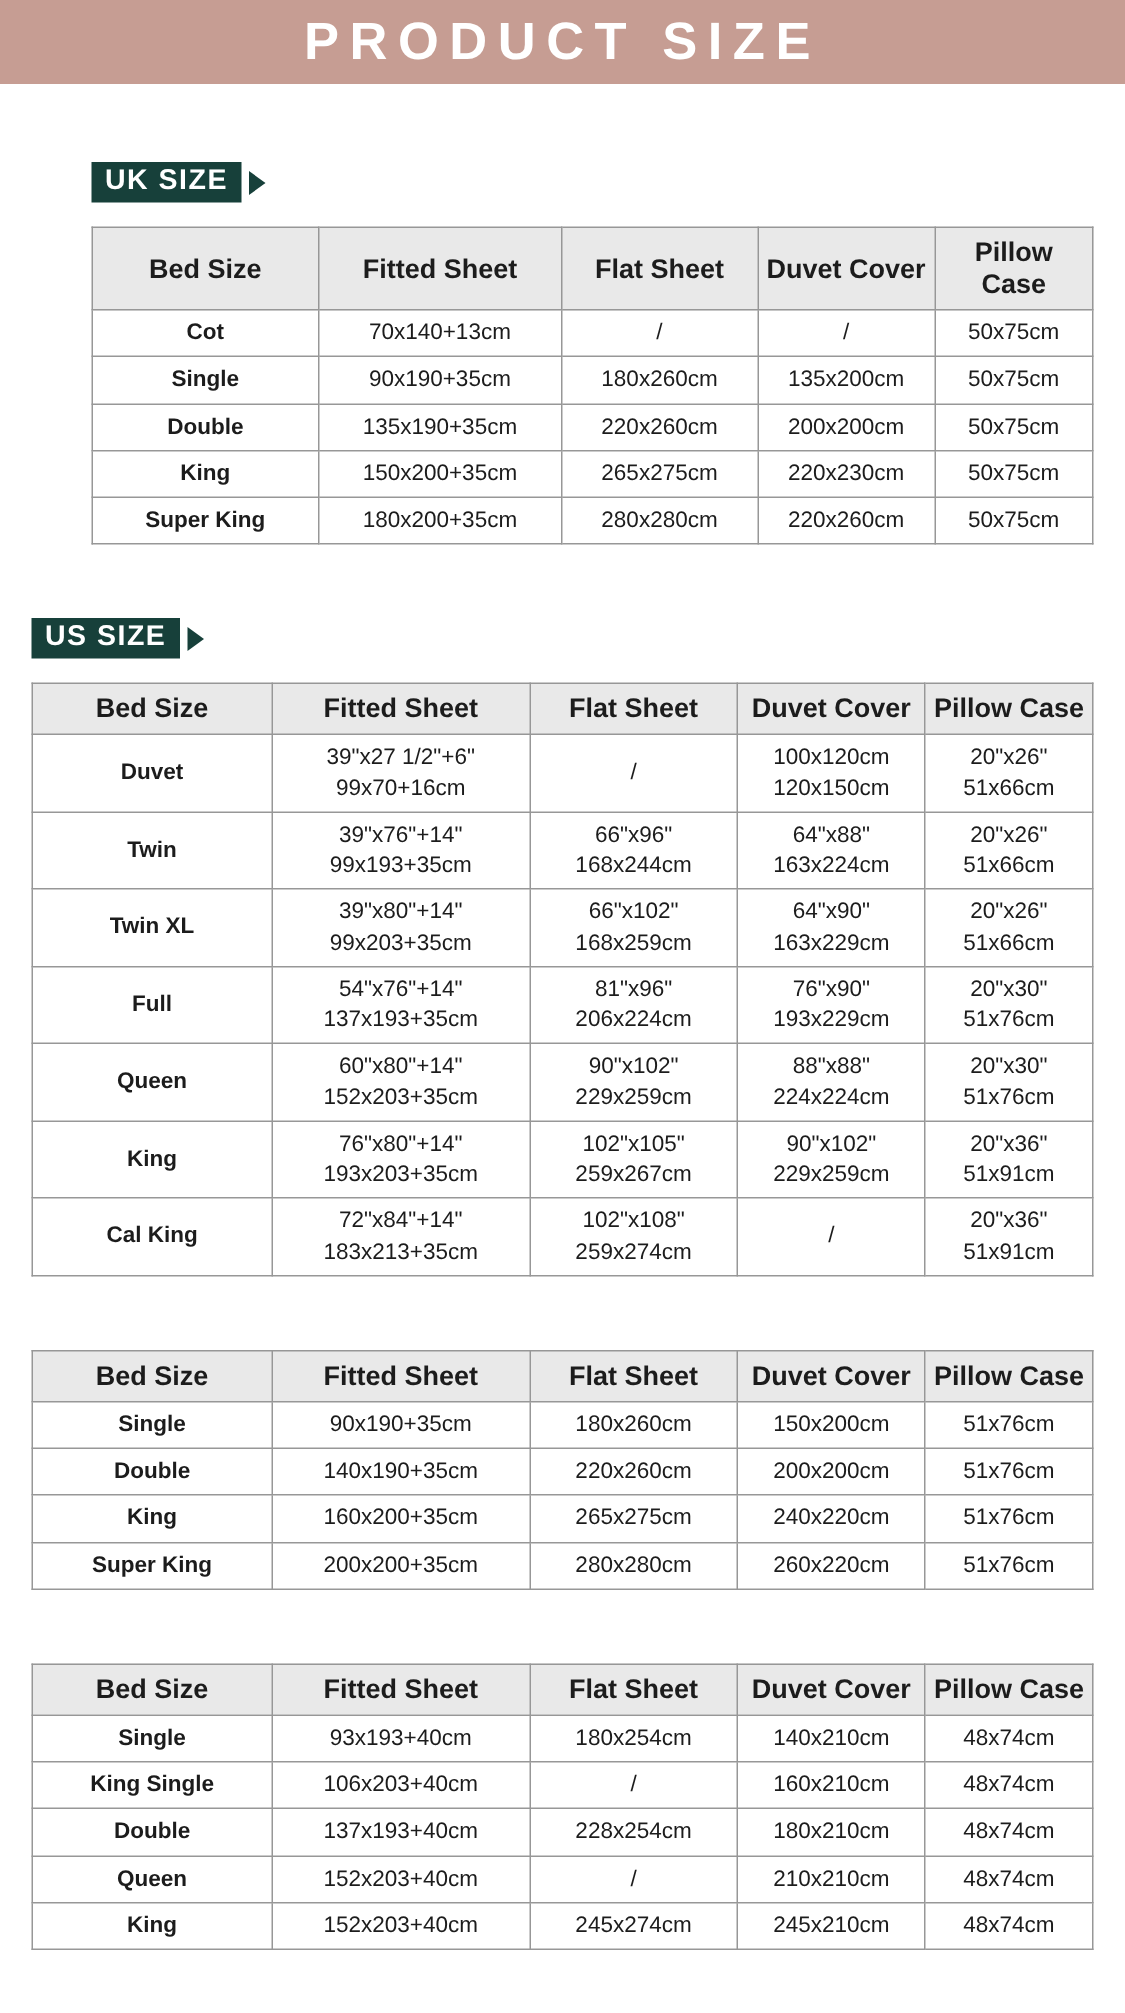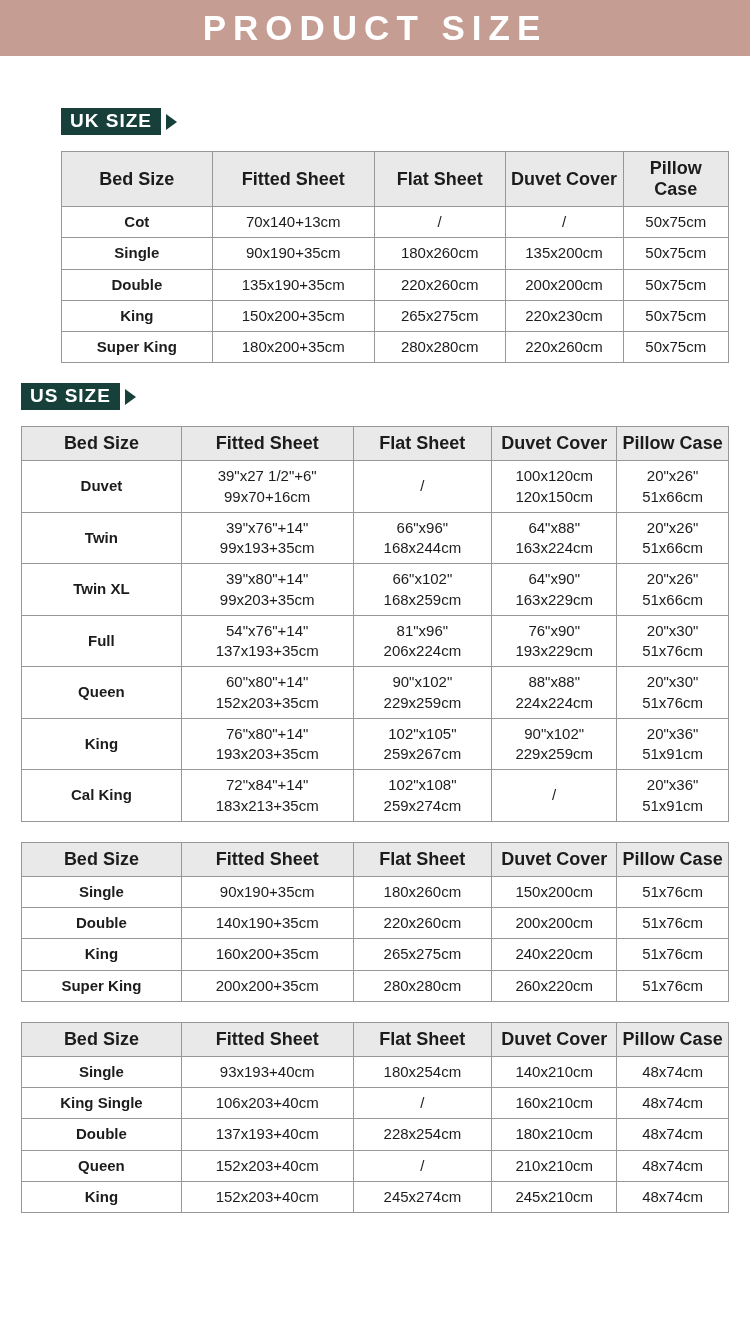--- a/index.html
+++ b/index.html
@@ -25,21 +25,21 @@
   .banner-title{
     color:#ffffff;
     font-size:35px;
     font-weight:bold;
     letter-spacing:7px;
     margin:0;
   }
   .content{
     padding:0 21px 10px 21px;
   }
-  .size-section{margin-top:20px;}
+  .size-section{margin-top:49px;}
   .size-section:first-child{margin-top:52px;padding-left:40px;}
   .label-row{
     display:flex;align-items:center;
   }
   .section-label{
     display:inline-block;
     background:var(--label-bg);
     color:#ffffff;
     font-size:19px;
     font-weight:bold;

